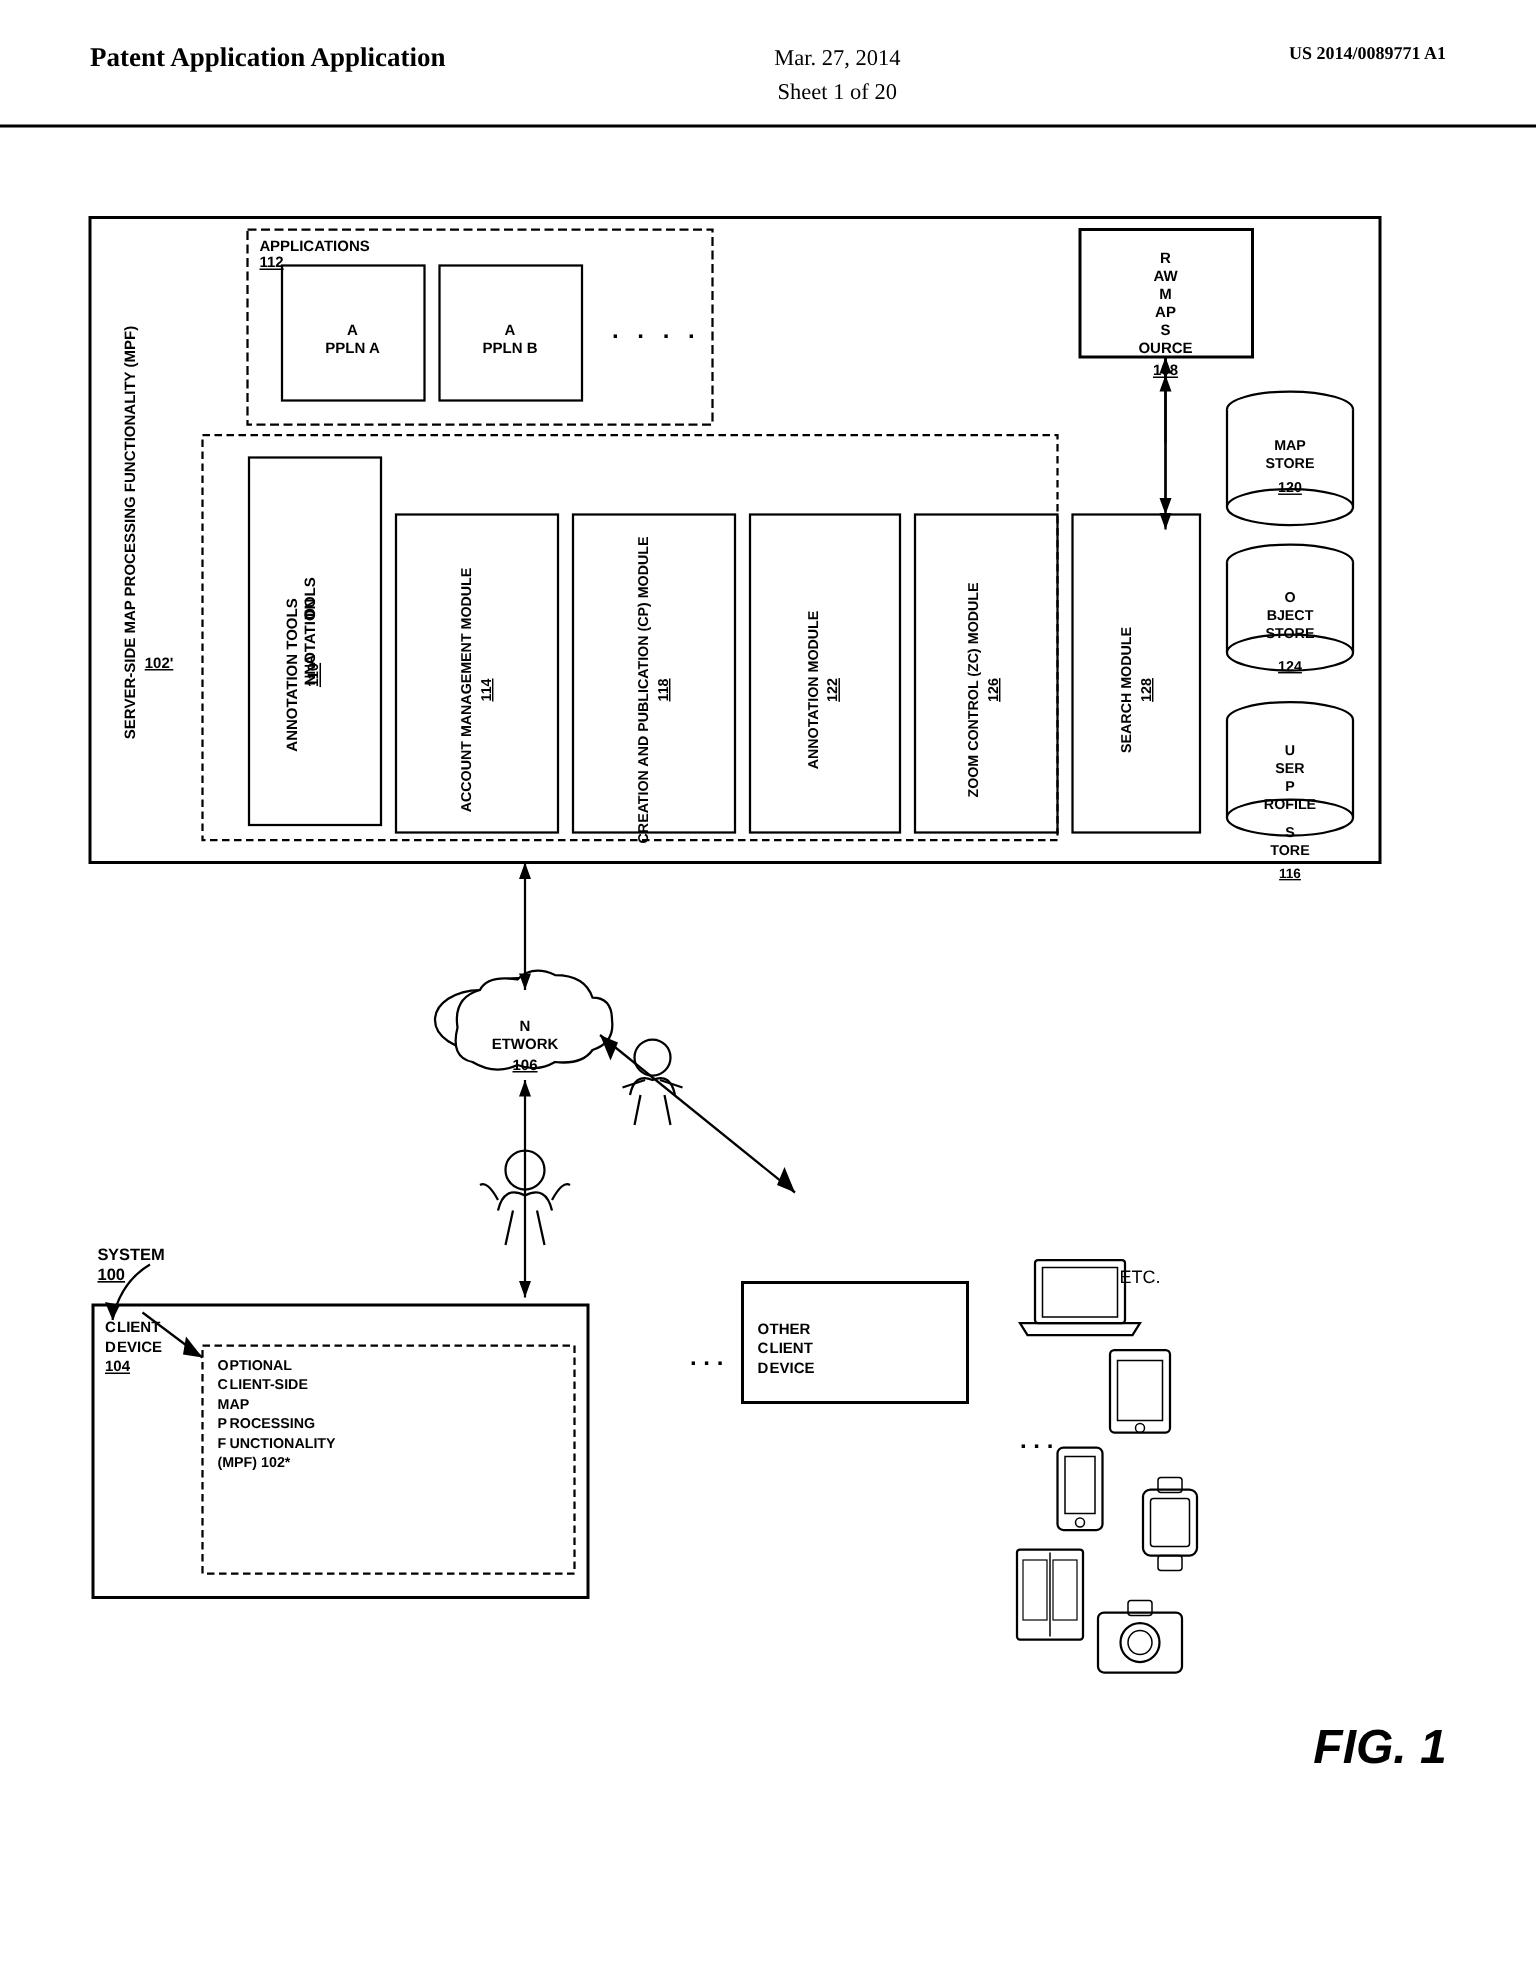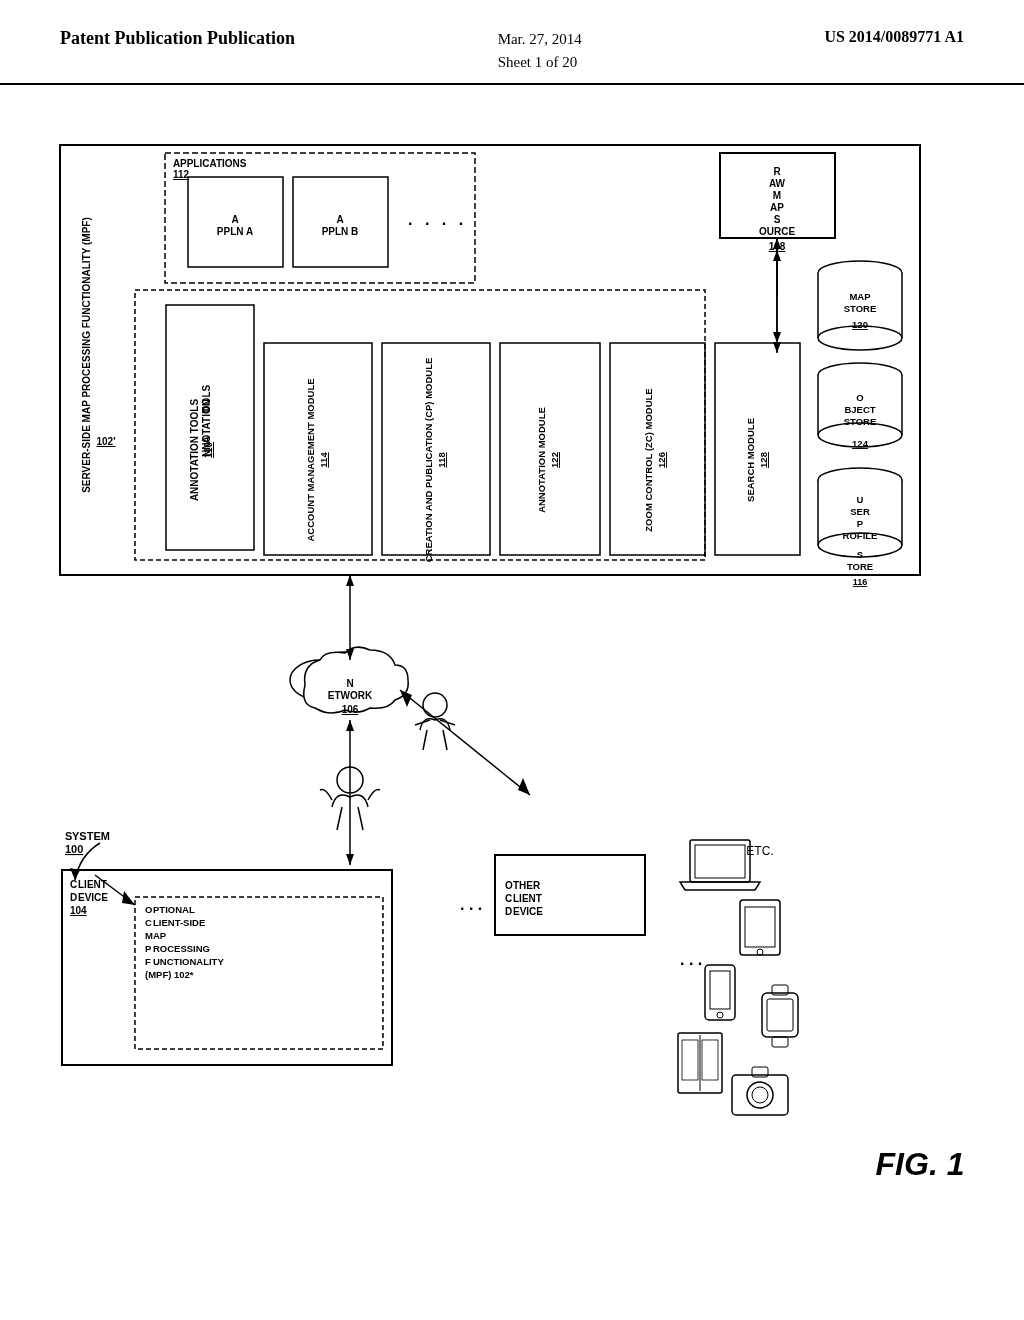--- a/index.html
+++ b/index.html
@@ -19,41 +19,41 @@
       align-items: flex-start;
       padding: 28px 60px 10px 60px;
       border-bottom: 2px solid #000;
     }
     .header-left {
       font-size: 18px;
       font-weight: bold;
     }
     .header-center {
       font-size: 15px;
-      text-align: left;
+      text-align: center;
       line-height: 1.5;
     }
     .header-right {
-      font-size: 16px;
+      font-size: 12px;
       font-weight: bold;
       margin-left: 40px;
     }
 
     
     .diagram-area {
       padding: 20px 40px 10px 40px;
       position: relative;
       height: 1220px;
     }
   </style>
 </head>
 <body>
 
 <div class="header">
-  <div class="header-left">Patent Publication Publication</div>
+  <div class="header-left">Patent Application Application</div>
   <div class="header-center">
     <span>Mar. 27, 2014</span><br>
     <span>Sheet 1 of 20</span>
   </div>
   <div class="header-right">US 2014/0089771 A1</div>
 </div>
 
 <div class="diagram-area">
 
   <svg width="940" height="1200" style="position:absolute;left:40px;top:10px;">

